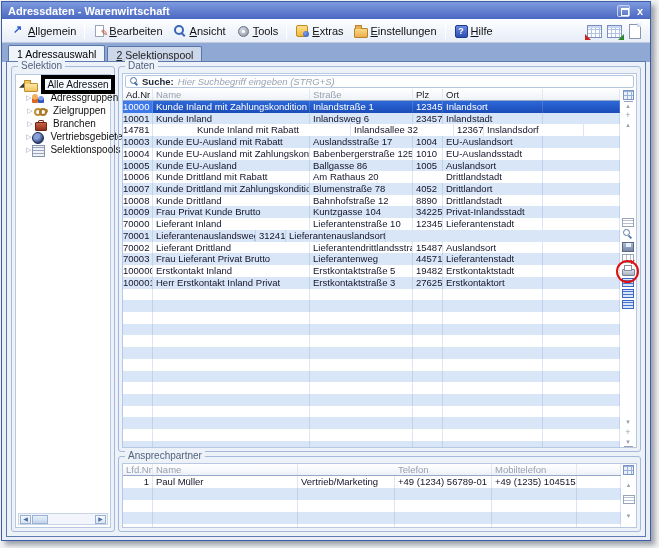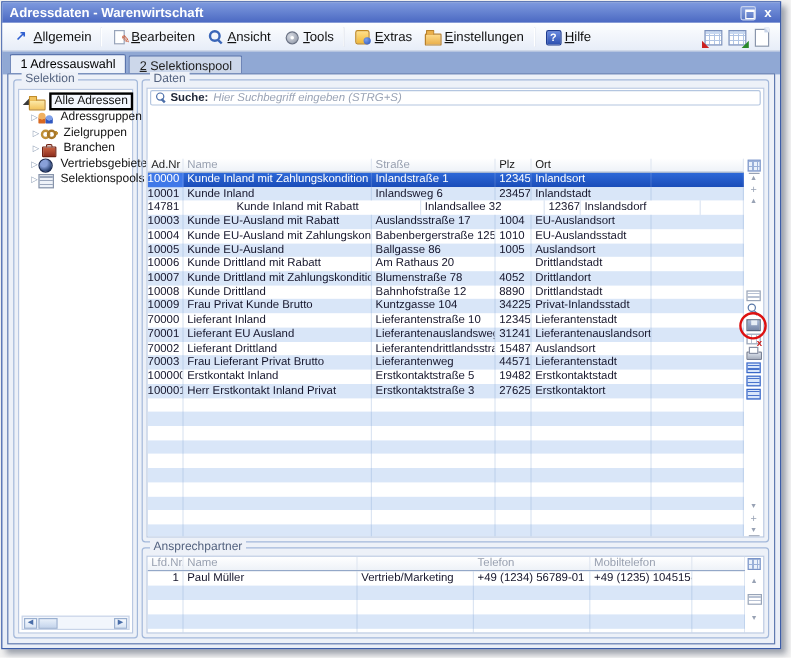--- a/index.html
+++ b/index.html
@@ -93,32 +93,32 @@
   .groupbox{position:absolute;border:1px solid #a3b8da;border-radius:3px;}
   .group-label{position:absolute;top:-7px;left:6px;background:#edf1f8;padding:0 3px;
                font-size:10px;color:#53627f;line-height:12px;}
   .whitebox{position:absolute;background:#fff;border:1px solid #b9c8e2;}
 
   #grp-selektion{left:4px;top:4px;width:104px;height:466px;}
   #grp-daten{left:111px;top:4px;right:4px;height:386px;}
   #grp-anspr{left:111px;top:394px;right:4px;height:76px;}
 
   #box-selektion{left:3px;top:7px;right:3px;bottom:3px;}
-  #box-daten{left:3px;top:6px;right:3px;bottom:3px;display:flex;flex-direction:column;gap:43px;}
+  #box-daten{left:3px;top:6px;right:3px;bottom:3px;display:flex;flex-direction:column;}
   #box-anspr{left:3px;top:6px;right:3px;bottom:3px;display:flex;}
 
   
   .tree{padding-top:3px;}
   .tree-item{display:flex;align-items:center;height:13px;font-size:10px;color:#111;
              white-space:nowrap;}
   .tree-item .gap{flex:0 0 auto;}
   .exp-open{font-size:7px;color:#3a3a3a;width:8px;text-align:center;}
   .exp-closed{font-size:7px;color:#8a9ab2;width:8px;text-align:center;}
   .tree-label{padding:0 2px;line-height:11px;}
-  .tree-label.sel{border:2px solid #000000;background:#f4f8ff;}
+  .tree-label.sel{border:4px solid #000000;background:#f4f8ff;}
 
   .ti{width:15px;height:12px;position:relative;flex:0 0 auto;margin-right:2px;}
   .ti-folder::before{content:"";position:absolute;left:0;top:4px;width:12px;height:7px;
         background:linear-gradient(#fce9a8,#f2c45e);border:1px solid #c08c2c;border-radius:1px;}
   .ti-folder::after{content:"";position:absolute;left:0;top:1px;width:5px;height:3px;
         background:#f2c45e;border:1px solid #c08c2c;border-bottom:none;border-radius:1px 1px 0 0;}
   .ti-groups::before{content:"";position:absolute;left:1px;top:2px;width:6px;height:9px;
         background:radial-gradient(circle at 50% 22%,#f0b060 0 45%,#d86820 50%);
         border-radius:3px 3px 1px 1px;}
   .ti-groups::after{content:"";position:absolute;left:7px;top:4px;width:6px;height:7px;
@@ -435,21 +435,20 @@
                 <div class="trow">
                   <span class="tc num" style="width: 30px; flex: 0 0 auto;">70000</span>
                   <span class="tc" style="width: 157px; flex: 0 0 auto;">Lieferant Inland</span>
                   <span class="tc" style="width: 103px; flex: 0 0 auto;">Lieferantenstraße 10</span>
                   <span class="tc" style="width: 30px; flex: 0 0 auto;">123456</span>
                   <span class="tc" style="width: 100px; flex: 0 0 auto;">Lieferantenstadt</span>
                   <span class="tc" style="flex: 1 1 0%;"></span>
                 </div>
                 <div class="trow stripe">
                   <span class="tc num" style="width: 30px; flex: 0 0 auto;">70001</span>
-                  <span class="tc" style="width: 157px; flex: 0 0 auto;">Lieferant EU Ausland</span>
                   <span class="tc" style="width: 103px; flex: 0 0 auto;">Lieferantenauslandsweg 2</span>
                   <span class="tc" style="width: 30px; flex: 0 0 auto;">31241</span>
                   <span class="tc" style="width: 100px; flex: 0 0 auto;">Lieferantenauslandsort</span>
                   <span class="tc" style="flex: 1 1 0%;"></span>
                 </div>
                 <div class="trow">
                   <span class="tc num" style="width: 30px; flex: 0 0 auto;">70002</span>
                   <span class="tc" style="width: 157px; flex: 0 0 auto;">Lieferant Drittland</span>
                   <span class="tc" style="width: 103px; flex: 0 0 auto;">Lieferantendrittlandsstraße 65</span>
                   <span class="tc" style="width: 30px; flex: 0 0 auto;">15487</span>

